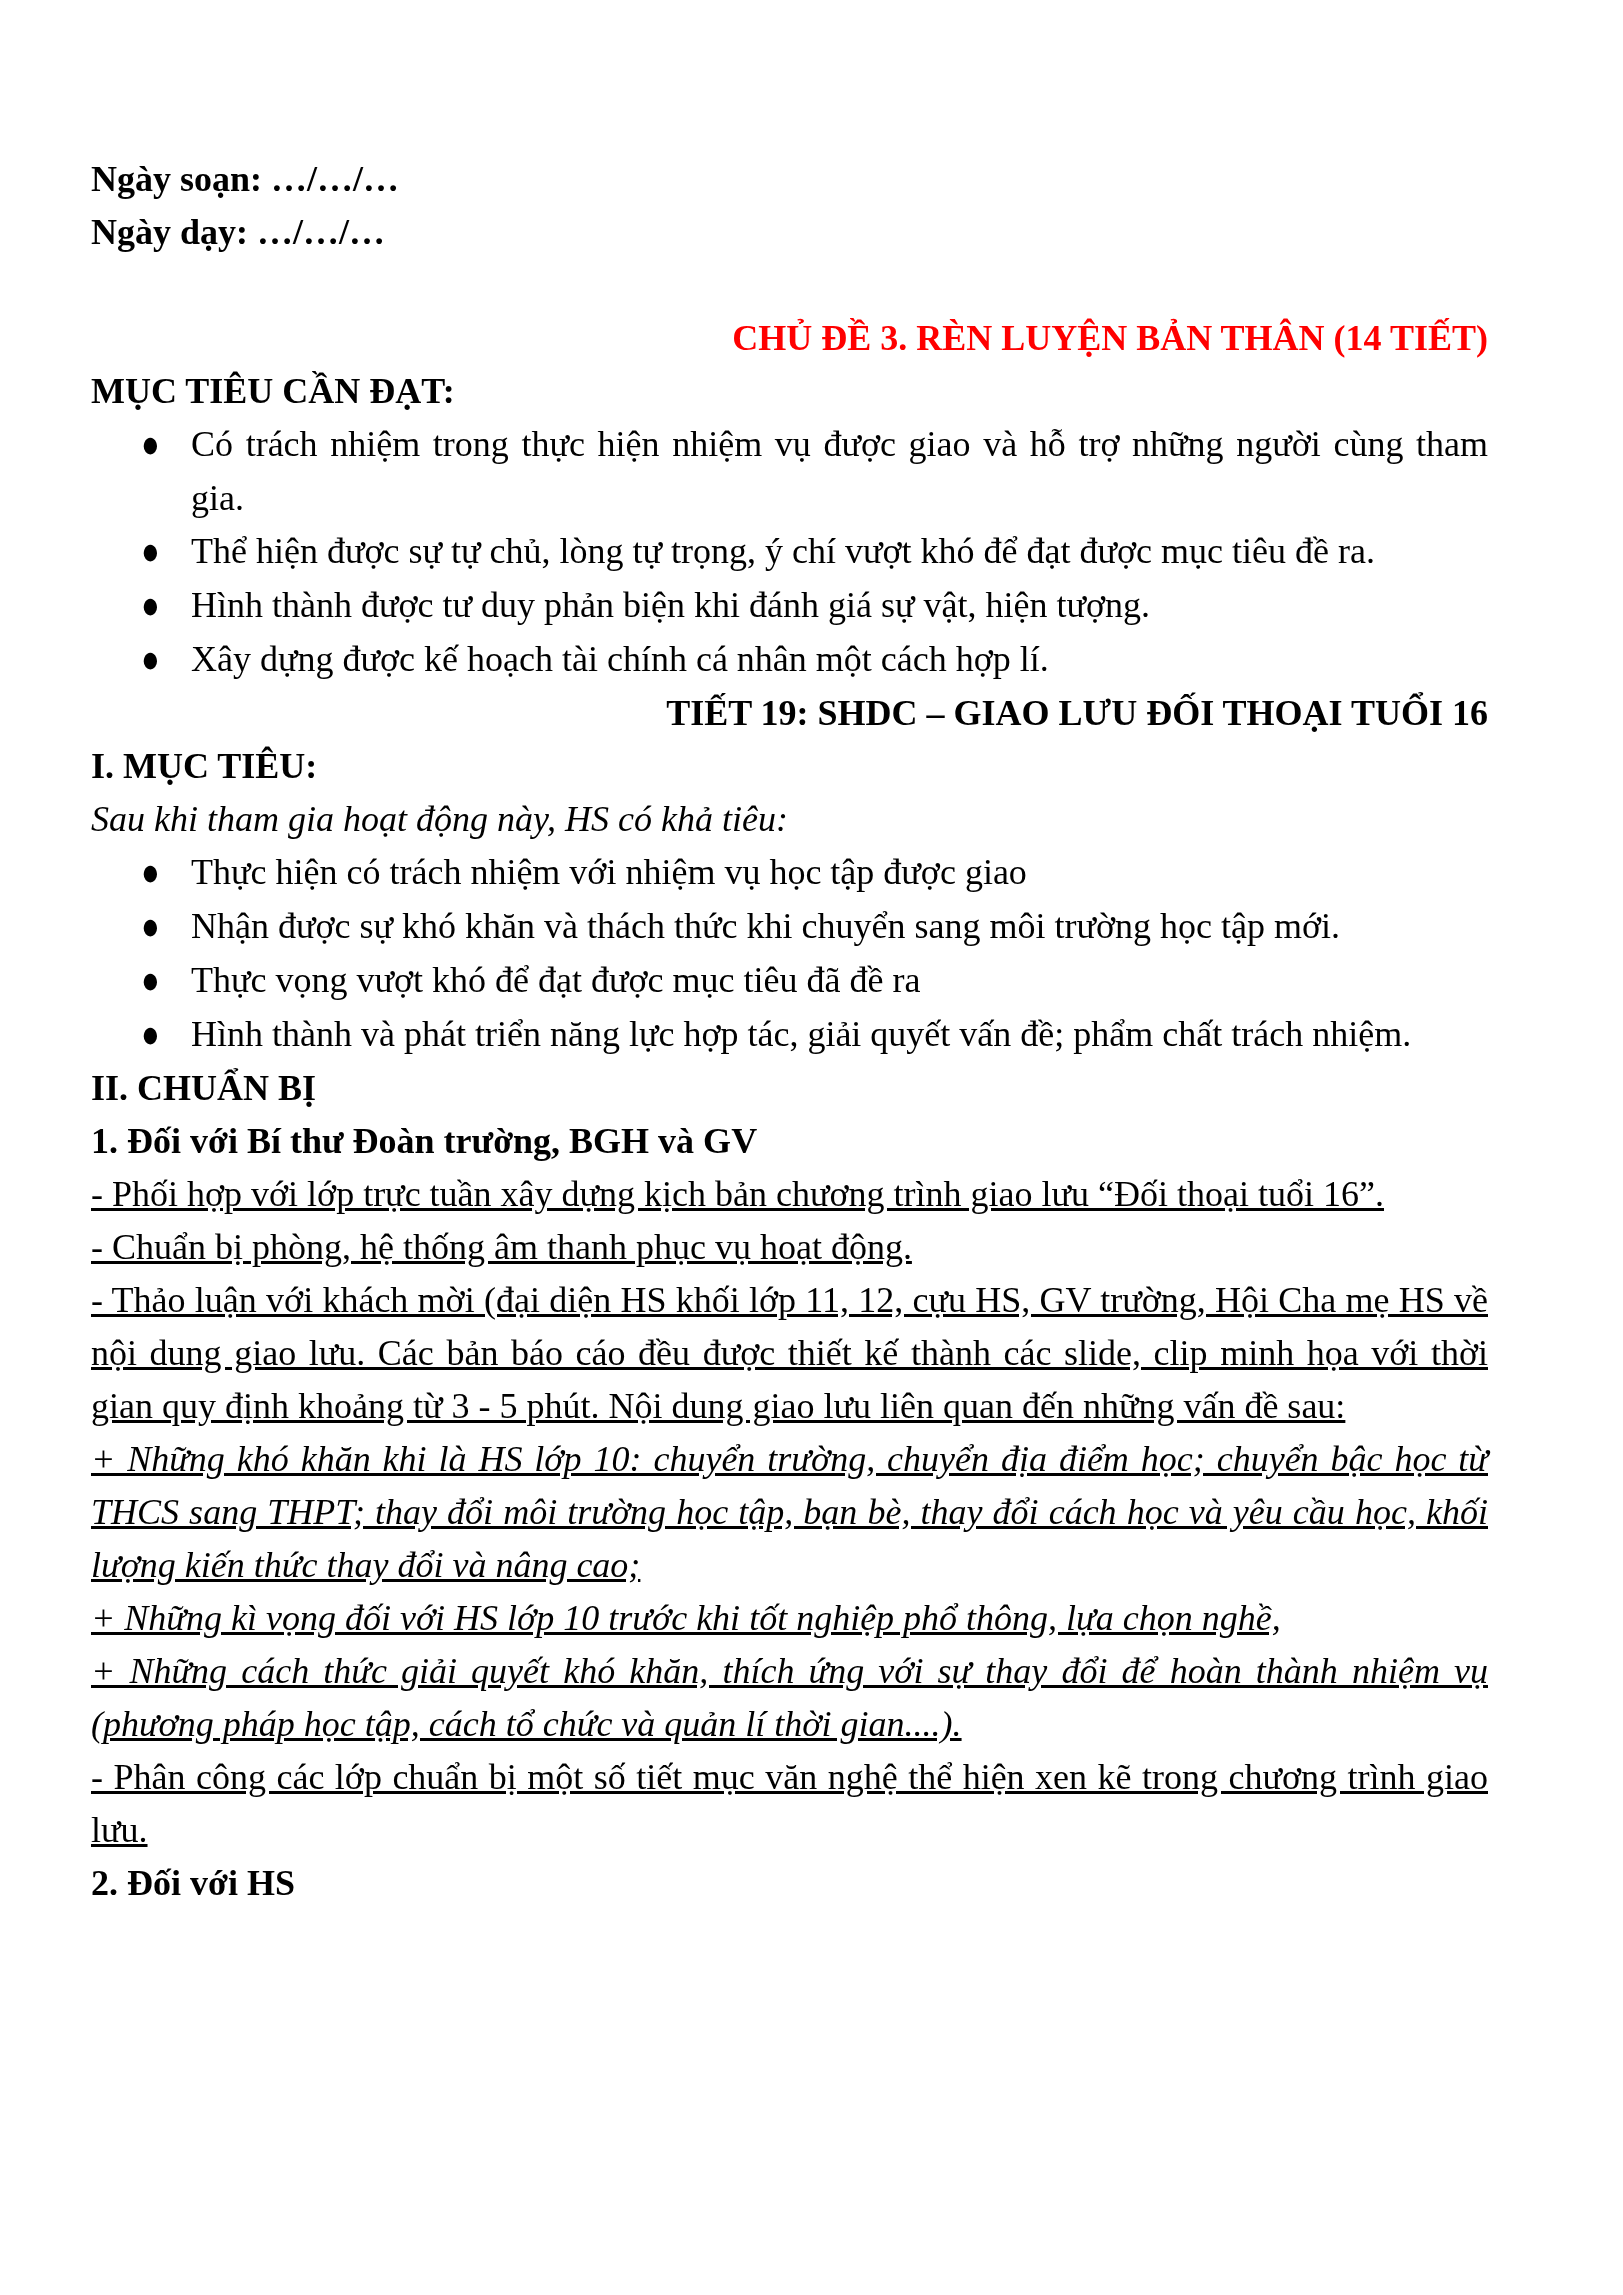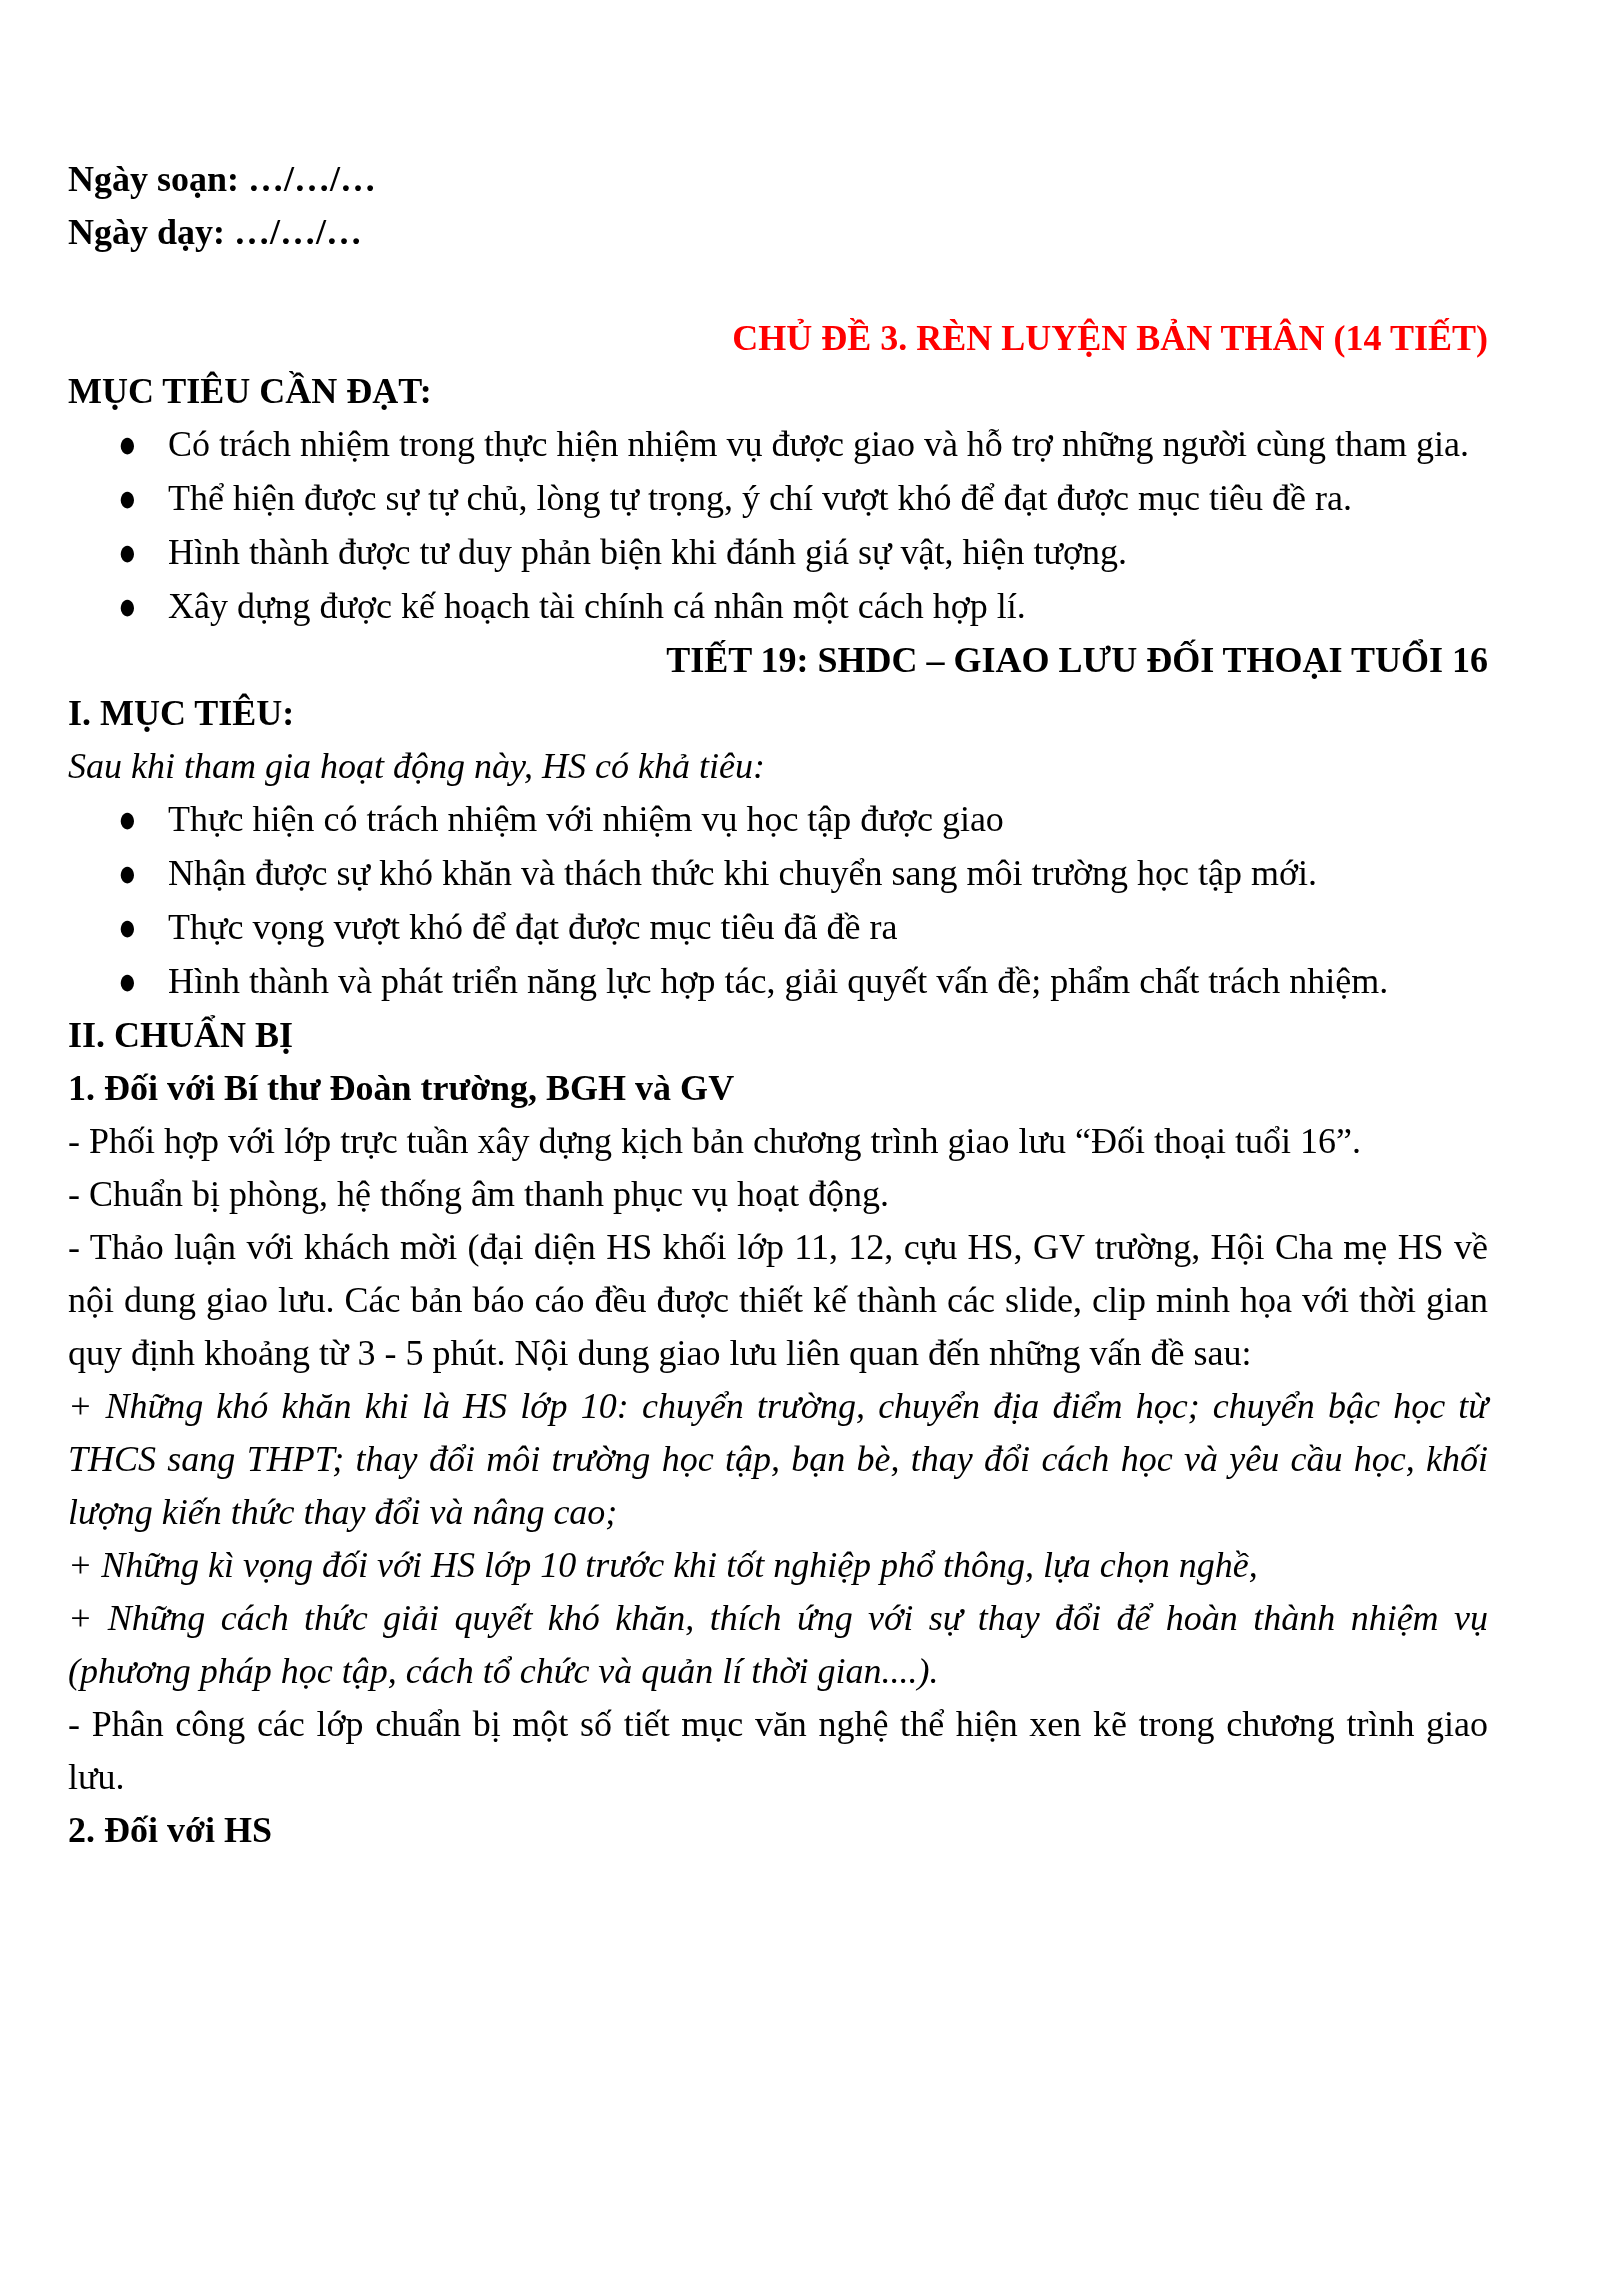--- a/index.html
+++ b/index.html
@@ -9,28 +9,28 @@
     background: #ffffff;
     color: #000000;
     font-family: "Liberation Serif", "DejaVu Serif", serif;
     font-size: 36px;
     line-height: 53px;
   }
   .page {
     box-sizing: border-box;
     width: 1623px;
     height: 2295px;
-    padding: 153px 135px 0 68px;
+    padding: 153px 135px 0 91px;
     overflow: hidden;
   }
   p { margin: 0; padding: 0; }
   .b { font-weight: bold; }
   .i { font-style: italic; }
   .center { text-align: right; }
-  .just { text-align: justify; }
+  .just { text-align: justify; text-decoration: underline; }
   .title-red { color: #ff0000; }
   .title-blue { color: #000000; }
   .blank { height: 53px; }
   ul.blist {
     list-style: none;
     margin: 0;
     padding: 0;
   }
   ul.blist li {
     padding-left: 100px;

